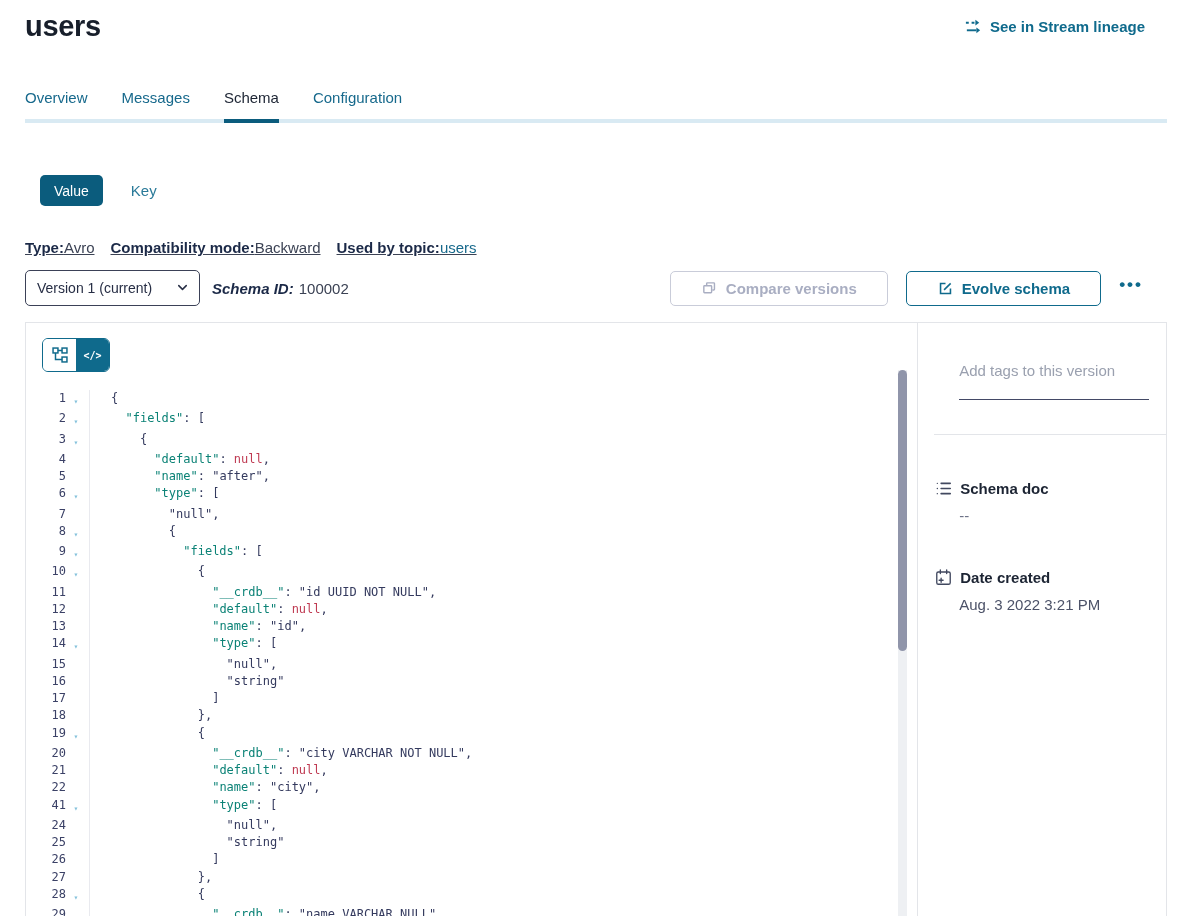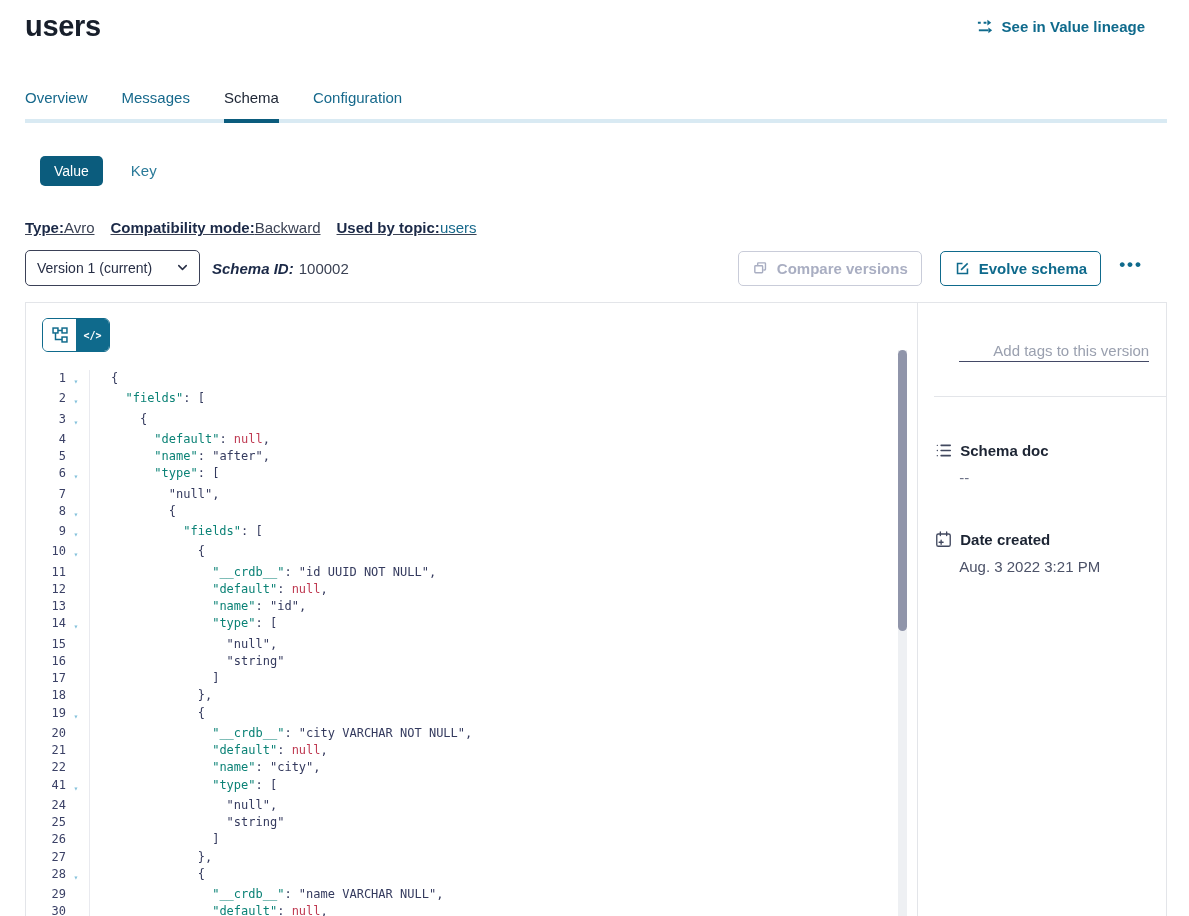--- a/index.html
+++ b/index.html
@@ -14,21 +14,21 @@
     font-weight:600; text-decoration:none; margin-top:7px; cursor:pointer; }
 
   
   .tabs { display:flex; gap:34px; margin-top:35px; }
   .tab { font-size:15px; font-weight:500; color:#17698c; padding-bottom:13px; position:relative; cursor:pointer; }
   .tab.active { color:#1c2433; }
   .tab.active::after { content:""; position:absolute; left:0; right:0; bottom:-4px; height:4px; background:#0b5c7d; z-index:2; }
   .tabbar { height:4px; background:#d9eaf3; width:1142px; }
 
   
-  .vk-row { margin-top:32px; display:flex; align-items:center; gap:26px;padding-left:15px; }
+  .vk-row { margin-top:52px; display:flex; gap:26px;padding-left:15px; }
   .vk-btn { font-size:14px; font-weight:500; border:none; border-radius:5px; padding:7px 14px;
     cursor:pointer; font-family:inherit; }
   .vk-btn.on { background:#0b5c7d; color:#fff; }
   .vk-btn.off { background:transparent; color:#2a7a99; font-size:15px; padding:7px 2px; }
 
   
   .meta { margin-top:33px; display:flex; gap:16px; font-size:15px; color:#3b4254; }
   .meta b { color:#1b2947; font-weight:700; }
   .meta .pair { display:flex; gap:0;text-decoration:underline; }
   .meta a { color:#17698c; text-decoration:none; cursor:pointer; }
@@ -36,21 +36,21 @@
   
   .controls { margin-top:14px; display:flex; align-items:center; }
   .sel-wrap { position:relative; width:175px; }
   select.version { width:175px; height:36px; font-size:14px; font-family:inherit; color:#272e45;
     border:1px solid #3b4157; border-radius:5px; padding:0 30px 0 11px; appearance:none;
     -webkit-appearance:none; background:#fff; cursor:pointer; }
   .sel-chevron { position:absolute; right:10px; top:10px; pointer-events:none; }
   .schema-id { margin-left:12px; font-size:15px; display:flex; gap:5px; color:#3b4254; }
   .schema-id b { color:#1b2947;font-style:italic; }
   .ctl-right { margin-left:auto; display:flex; align-items:center; gap:18px; }
-  .btn { display:flex; align-items:center; gap:8px; height:35px; padding:0 13px; border-radius:5px;
+  .btn { display:flex; align-items:center; gap:8px; height:35px; padding:0 30px; border-radius:5px;
     font-size:15px; font-weight:600; font-family:inherit; background:#fff; cursor:pointer; }
   .btn.disabled { color:#a9aec2; border:1px solid #c9ccd9; cursor:default; }
   .btn.primary-outline { color:#0f6a8c; border:1px solid #0f6a8c; }
   .dots { border:none; background:none; color:#0f6a8c; font-size:17px; font-weight:700;
     letter-spacing:2px; cursor:pointer; padding:0 2px 6px 0; }
 
   
   .card { margin-top:16px; width:1142px; height:618px; border:1px solid #e3e5e9;
     border-bottom:none; display:flex; }
   .editor { position:relative; width:893px; border-right:1px solid #e3e5e9; overflow:hidden; }
@@ -75,22 +75,22 @@
   .tk-p { color:#343a5e; }
 
   .sb-track { position:absolute; top:47px; bottom:4px; right:10px; width:9px; background:#eef0f3; }
   .sb-thumb { width:9px; height:281px; background:#9095aa; border-radius:5px; cursor:grab; }
 
   
   .sidebar { width:248px; padding:20px 0 0 16px; }
   .sec-hd { display:flex; align-items:center; gap:7px; }
   .sec-hd .t { font-size:15px; font-weight:700; color:#1c2433; }
   .tags-input { margin:17px 0 0 25px; display:block; width:190px; border:none;
-    border-bottom:1px solid #434966; font-size:15px; color:#1c2433; padding:2px 0 2px 0;
-    font-family:inherit; outline:none; background:transparent;text-align:right; }
+    border-bottom:1px solid #434966; font-size:15px; color:#1c2433; padding:2px 0 20px 0;
+    font-family:inherit; outline:none; background:transparent; }
   .tags-input::placeholder { color:#9aa0af; }
   .divider { margin-top:34px; margin-right:0; border-top:1px solid #e3e5e9; }
   .sec { margin-top:44px; }
   .sec .val { margin:9px 0 0 25px; font-size:15px; color:#4c5268; }
   .sec .val.dim { color:#6e7388; }
   svg.ic { display:block; }
 </style>
 </head>
 <body>
 
@@ -100,21 +100,21 @@
     <div class="title">users</div>
     <a class="lineage">
       <span>
         <svg class="ic" width="19" height="19" viewBox="0 0 20 20" fill="none" stroke="#0f6a8c" stroke-width="2">
           <path d="M2 6 h3 M8 6 h3"></path>
             <path d="M12 3 l4 3 -4 3" fill="#0f6a8c" stroke="none"></path>
           <path d="M3 14 h10"></path>
             <path d="M13 11 l4 3 -4 3" fill="#0f6a8c" stroke="none"></path>
         </svg>
       </span>
-      <span>See in Value lineage</span>
+      <span>See in Stream lineage</span>
     </a>
   </div>
 
   <nav class="tabs">
     <div class="tab">Overview</div>
     <div class="tab">Messages</div>
     <div class="tab active">Schema</div>
     <div class="tab">Configuration</div>
   </nav>
   <div class="tabbar"></div>

